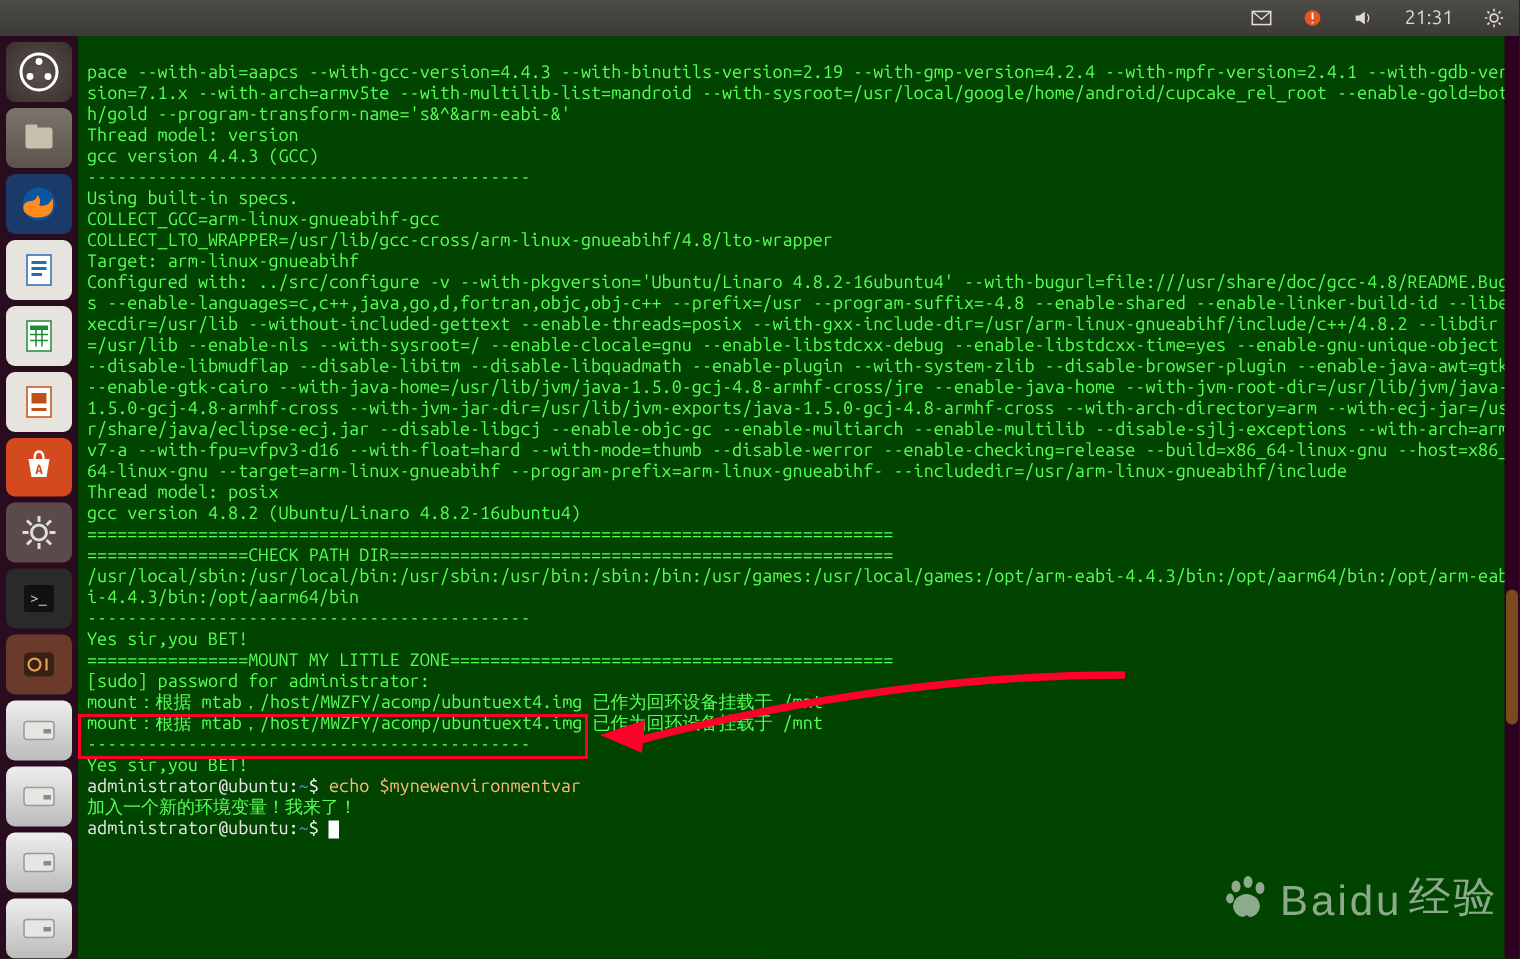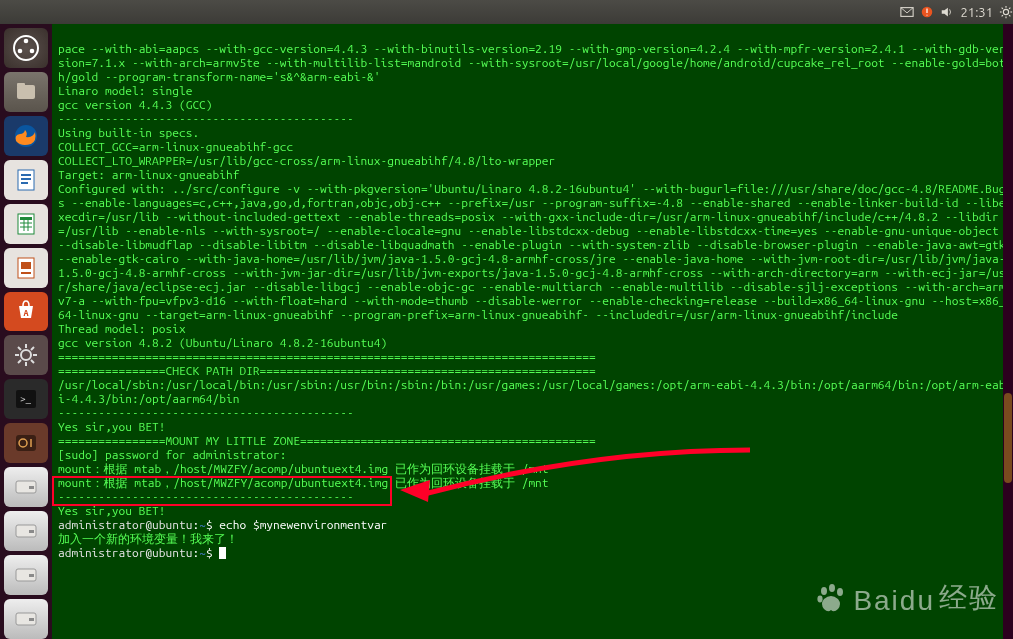--- a/index.html
+++ b/index.html
@@ -11,21 +11,21 @@
   position: relative;
 }
 .titlebar {
   height: 24px;
   background: linear-gradient(#4c4b46, #3c3b37);
   display: flex; align-items: center;
   color: #dfdbd2;
   font-family: Ubuntu, sans-serif; font-size: 13px;
   padding-left: 8px;
 }
-.titlebar .right { margin-left: auto; display: flex; align-items: center; gap: 6px; }
+.titlebar .right { margin-left: auto; display: flex; align-items: center; gap: 20px; padding-right: 10px; }
 .titlebar .right span { color: #dfdbd2; font-size: 13px; }
 .titlebar .ic { width: 14px; height: 14px; display: inline-block; }
 
 .workspace { display: flex; height: calc(100% - 24px); }
 
 .launcher {
   width: 52px;
   background: rgba(40,20,30,0.6);
   display: flex; flex-direction: column; align-items: center;
   padding-top: 4px; gap: 4px;
@@ -55,21 +55,21 @@
   background: #004400;
   color: #55ff55;
   font-size: 12px;
   line-height: 14px;
   padding: 4px 6px;
   white-space: pre-wrap;
   word-break: break-all;
   overflow: hidden;
   position: relative;
 }
-.terminal .white { color: #ffffff; }
+.terminal .white { color: #fdba74; }
 .terminal .prompt .user { color: #e5e5e5; }
 .terminal .prompt .path { color: #5588ff; }
 .terminal .prompt .d { color: #ffffff; }
 .terminal .equals { color: #55ff55; letter-spacing: 0; }
 
 .highlight-box {
   position: absolute;
   border: 2px solid #ff0028;
   left: 52px; top: 476px;
   width: 340px; height: 30px;
@@ -242,21 +242,21 @@
     <div class="item dsk">
         <svg viewBox="0 0 30 30">
           <rect x="5" y="9" width="20" height="12" rx="2" fill="#e8e6e2" stroke="#999"></rect>
           <rect x="18" y="14" width="5" height="3" fill="#8a8a8a"></rect>
         </svg>
       </div>
   </div>
 
   <div class="terminal">
 <span>pace --with-abi=aapcs --with-gcc-version=4.4.3 --with-binutils-version=2.19 --with-gmp-version=4.2.4 --with-mpfr-version=2.4.1 --with-gdb-version=7.1.x --with-arch=armv5te --with-multilib-list=mandroid --with-sysroot=/usr/local/google/home/android/cupcake_rel_root --enable-gold=both/gold --program-transform-name='s&amp;^&amp;arm-eabi-&amp;'</span>
-<span>Linaro model: single</span>
+<span>Thread model: version</span>
 <span>gcc version 4.4.3 (GCC)</span>
 <span>--------------------------------------------</span>
 <span>Using built-in specs.</span>
 <span>COLLECT_GCC=arm-linux-gnueabihf-gcc</span>
 <span>COLLECT_LTO_WRAPPER=/usr/lib/gcc-cross/arm-linux-gnueabihf/4.8/lto-wrapper</span>
 <span>Target: arm-linux-gnueabihf</span>
 <span>Configured with: ../src/configure -v --with-pkgversion='Ubuntu/Linaro 4.8.2-16ubuntu4' --with-bugurl=file:///usr/share/doc/gcc-4.8/README.Bugs --enable-languages=c,c++,java,go,d,fortran,objc,obj-c++ --prefix=/usr --program-suffix=-4.8 --enable-shared --enable-linker-build-id --libexecdir=/usr/lib --without-included-gettext --enable-threads=posix --with-gxx-include-dir=/usr/arm-linux-gnueabihf/include/c++/4.8.2 --libdir=/usr/lib --enable-nls --with-sysroot=/ --enable-clocale=gnu --enable-libstdcxx-debug --enable-libstdcxx-time=yes --enable-gnu-unique-object --disable-libmudflap --disable-libitm --disable-libquadmath --enable-plugin --with-system-zlib --disable-browser-plugin --enable-java-awt=gtk --enable-gtk-cairo --with-java-home=/usr/lib/jvm/java-1.5.0-gcj-4.8-armhf-cross/jre --enable-java-home --with-jvm-root-dir=/usr/lib/jvm/java-1.5.0-gcj-4.8-armhf-cross --with-jvm-jar-dir=/usr/lib/jvm-exports/java-1.5.0-gcj-4.8-armhf-cross --with-arch-directory=arm --with-ecj-jar=/usr/share/java/eclipse-ecj.jar --disable-libgcj --enable-objc-gc --enable-multiarch --enable-multilib --disable-sjlj-exceptions --with-arch=armv7-a --with-fpu=vfpv3-d16 --with-float=hard --with-mode=thumb --disable-werror --enable-checking=release --build=x86_64-linux-gnu --host=x86_64-linux-gnu --target=arm-linux-gnueabihf --program-prefix=arm-linux-gnueabihf- --includedir=/usr/arm-linux-gnueabihf/include</span>
 <span>Thread model: posix</span>
 <span>gcc version 4.8.2 (Ubuntu/Linaro 4.8.2-16ubuntu4)</span>
 <span class="equals">================================================================================</span>

